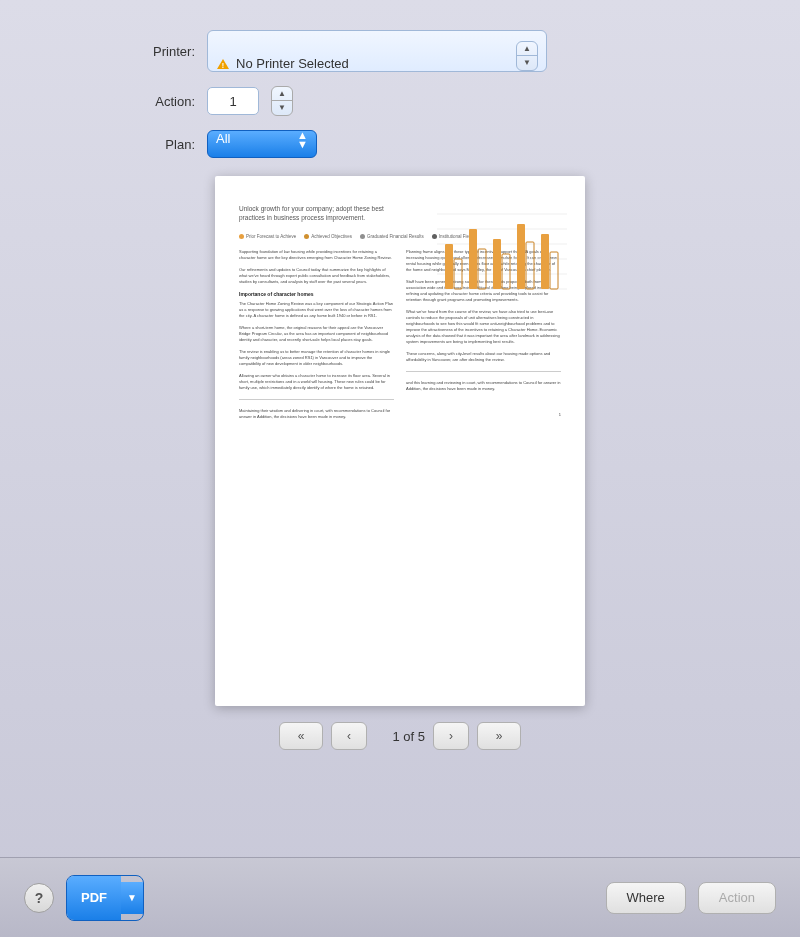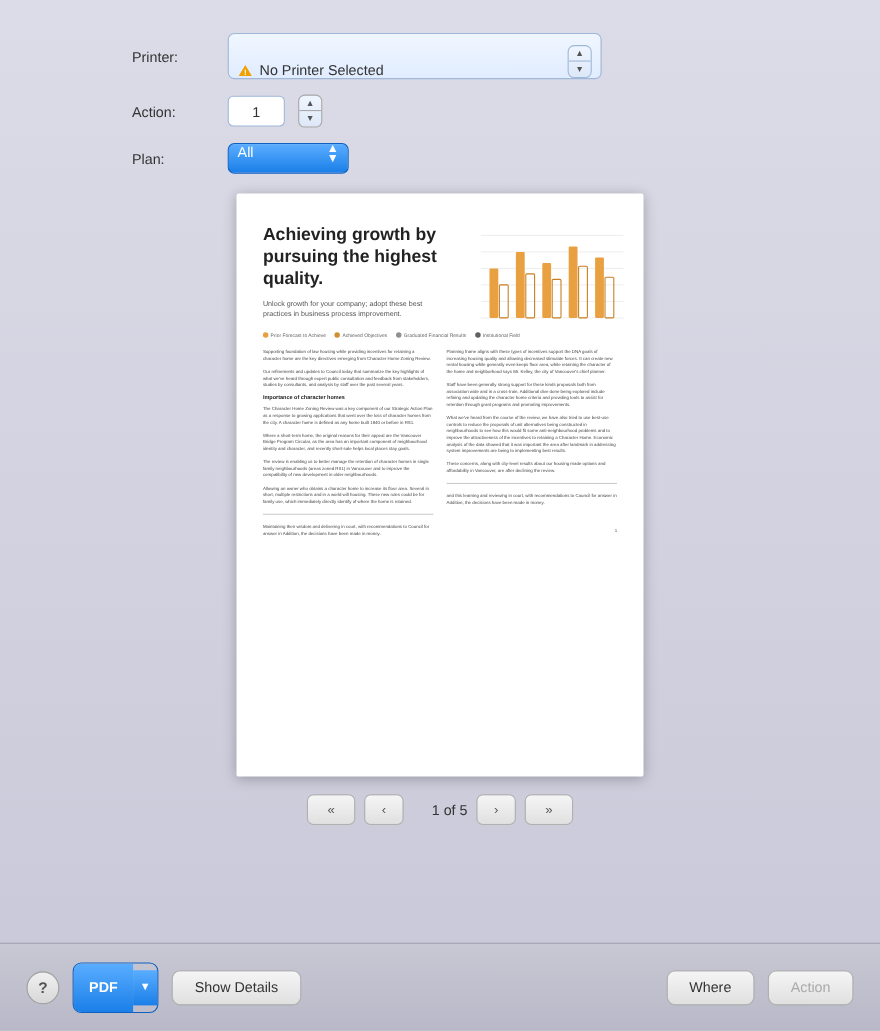--- a/index.html
+++ b/index.html
@@ -39,21 +39,21 @@
     .form-row {
       display: flex;
       align-items: center;
       gap: 12px;
     }
 
     .form-label {
       font-size: 13px;
       font-weight: 400;
       color: #333;
-      text-align: left;
+      text-align: right;
       min-width: 75px;
     }
 
     
     .printer-select {
       flex: 1;
       max-width: 340px;
       height: 42px;
       background: linear-gradient(180deg, #f0f6ff 0%, #e0ecff 100%);
       border: 1px solid #a0b8d8;
@@ -444,21 +444,20 @@
           <rect x="65" y="50" width="8" height="35" fill="none" stroke="#c88020" stroke-width="1" rx="1"></rect>
 
           <rect x="80" y="20" width="8" height="65" fill="#e8a040" rx="1"></rect>
           <rect x="89" y="38" width="8" height="47" fill="none" stroke="#c88020" stroke-width="1" rx="1"></rect>
 
           <rect x="104" y="30" width="8" height="55" fill="#e8a040" rx="1"></rect>
           <rect x="113" y="48" width="8" height="37" fill="none" stroke="#c88020" stroke-width="1" rx="1"></rect>
         </svg>
       </div>
 
-      <div class="doc-title">Achieving growth by pursuing the highest quality.</div>
       <div class="doc-subtitle">Unlock growth for your company; adopt these best practices in business process improvement.</div>
 
       <div class="doc-legend">
         <div class="legend-item">
           <div class="legend-dot" style="background:#e8a040;"></div>
           <span class="legend-text">Prior Forecast to Achieve</span>
         </div>
         <div class="legend-item">
           <div class="legend-dot" style="background:#d09030;"></div>
           <span class="legend-text">Achieved Objectives</span>
@@ -508,21 +507,20 @@
   </div>
 
   <div class="bottom-toolbar">
     <button class="help-btn">?</button>
 
     <div class="pdf-btn-group">
       <button class="pdf-btn-main">PDF</button>
       <button class="pdf-btn-arrow">▼</button>
     </div>
 
-    <button class="toolbar-btn">Show Details</button>
 
     <div class="spacer"></div>
 
     <button class="toolbar-btn">Where</button>
     <button class="toolbar-btn disabled">Action</button>
   </div>
 
 </div>
 
 </body></html>

